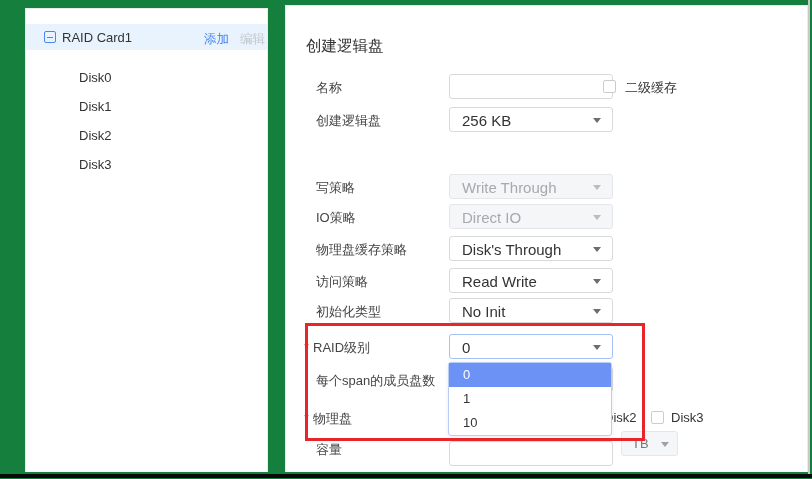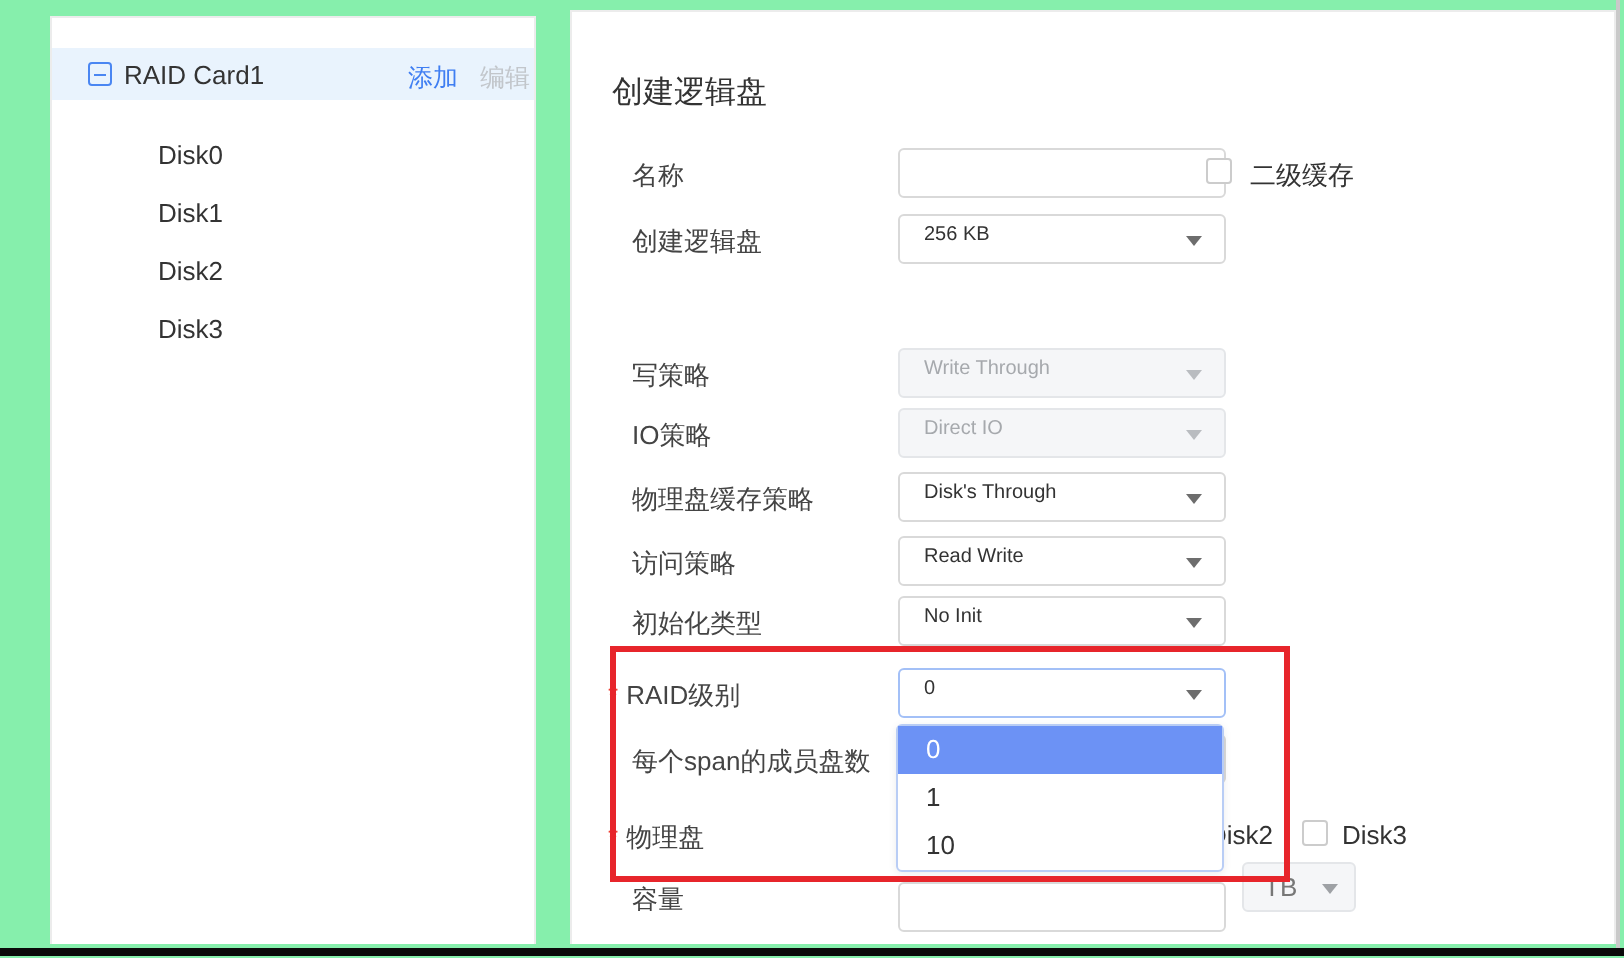--- a/index.html
+++ b/index.html
@@ -1,18 +1,18 @@
 <!DOCTYPE html>
 <html><head>
 <meta charset="utf-8">
 <style>
   * { margin:0; padding:0; box-sizing:border-box; }
   html,body { width:812px; height:479px; background:#fff; overflow:hidden;
     font-family:"Liberation Sans","DejaVu Sans",sans-serif; }
-  .canvas { position:relative; width:812px; height:479px; background:#86efac; }
+  .canvas { position:relative; width:812px; height:479px; background:#15803d; }
 
   
   .bottom-edge { position:absolute; left:0; top:474px; width:812px; height:4px; background:#0a0a0a; }
   .right-edge { position:absolute; left:808px; top:0; width:2px; height:474px; background:#c9c9c9; }
 
   
   .sidebar { position:absolute; left:25px; top:8px; width:243px; height:464px;
     background:#fff; border:1px solid #ececec; border-bottom:none; }
   .tree-header { position:absolute; left:0; top:15px; width:100%; height:26px; background:#e9f3fd; cursor:pointer; }
   .collapse-box { position:absolute; left:18px; top:7px; width:12px; height:12px;
@@ -31,21 +31,21 @@
 
   .row { position:absolute; left:0; width:100%; height:25px; }
   .lbl { position:absolute; left:30px; top:5px; font-size:13px; color:#444; white-space:nowrap; }
   .lbl .star { color:#f04134; margin-right:4px; font-size:13px; }
   .lbl.starred { left:18px; }
 
   .ctl { position:absolute; left:163px; top:0; width:164px; height:25px;
     border:1px solid #d9d9d9; border-radius:3px; background:#fff; }
   .txtinput { outline:none; font-size:13px; color:#333; padding:0 8px; }
   .select { cursor:pointer; }
-  .select .val { position:absolute; left:12px; top:4px; font-size:10px; color:#333; }
+  .select .val { position:absolute; left:12px; top:4px; font-size:15px; color:#333; }
   .select .arrow { position:absolute; right:11px; top:10px; width:0; height:0;
     border-left:4.5px solid transparent; border-right:4.5px solid transparent; border-top:5px solid #6d6d6d; }
   .select.disabled { background:#f5f6f8; border-color:#e4e6e9; cursor:not-allowed; }
   .select.disabled .val { color:#a6a9ad; }
   .select.disabled .arrow { border-top-color:#b9bcc0; }
   .select.focused { border-color:#a3c0f7; }
 
   .checkbox { width:13px; height:13px; border:1px solid #ccc; border-radius:2px; background:#fff;
     display:inline-block; cursor:pointer; }
   .cb-label { font-size:13px; color:#333; }

